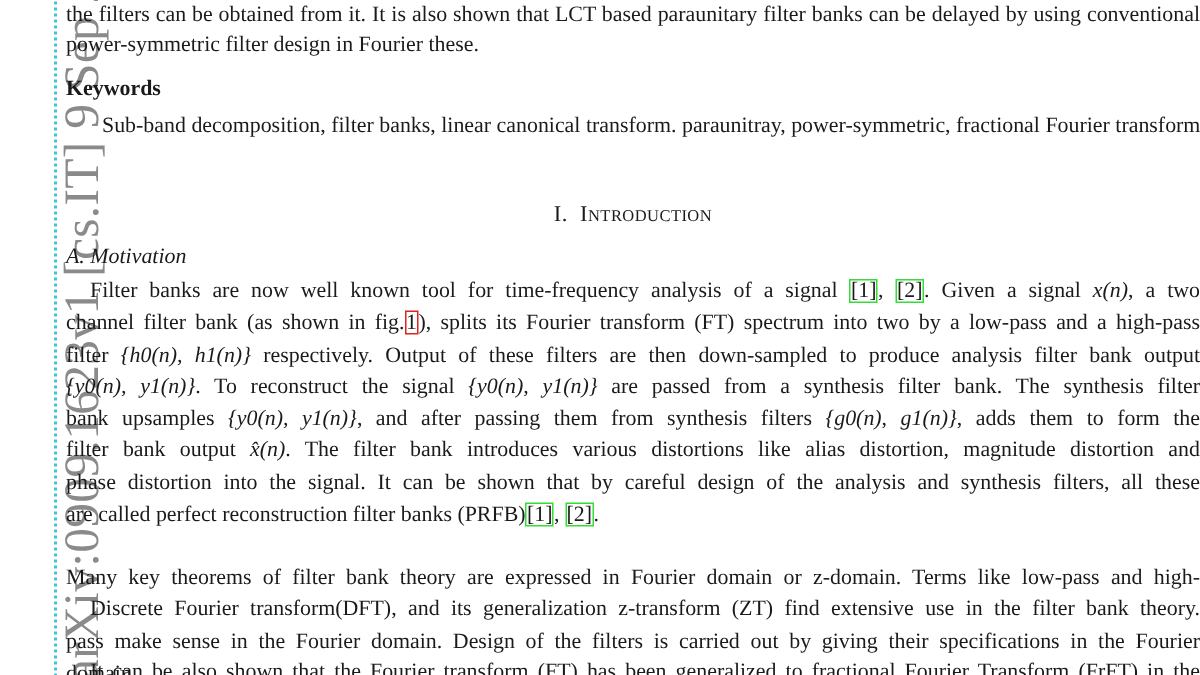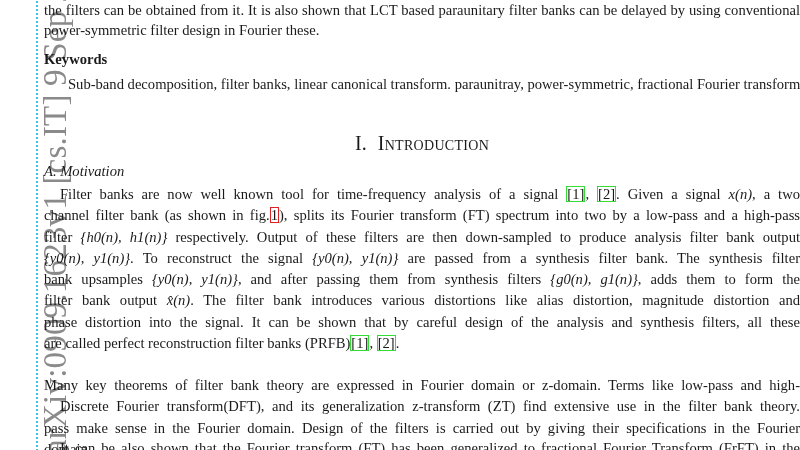--- a/index.html
+++ b/index.html
@@ -25,21 +25,21 @@
     .content {
       position: absolute; left: 44px; width: 756px; top: 0;
       font-size: 14.6px; line-height: 21.3px;
     }
     .line { white-space: nowrap; overflow: hidden; }
     .justify { text-align: justify; text-align-last: justify; white-space: normal; }
     .abs-p1 { position: absolute; top: 0; left: 0; width: 756px; }
     .abs-p2 { position: absolute; top: 20px; left: 0; width: 756px; }
     .kw-title { position: absolute; top: 49px; left: 0; width: 756px; text-align: left; font-weight: bold; font-size: 14.6px; }
     .kw-text { position: absolute; top: 74px; left: 24px; width: 760px; white-space: nowrap; }
-    .sec-title { position: absolute; top: 133px; left: 0; width: 756px; text-align: center; font-size: 20px; letter-spacing: 0.3px; }
+    .sec-title { position: absolute; top: 133px; left: 0; width: 756px; text-align: center; font-size: 15px; letter-spacing: 0.3px; }
     .sec-title .sc { font-variant: small-caps; }
     .subsec { position: absolute; top: 161px; left: 0; font-style: italic; }
     .para { position: absolute; left: 0; width: 756px; }
     .indent { text-indent: 16px; }
     .math { font-style: italic; }
     .cite-g { outline: 1.5px solid #33dd33; outline-offset: -1px; padding: 0 1px; }
     .cite-r { outline: 1.5px solid #dd2222; outline-offset: -1px; padding: 0 1px; }
     .p-mot { top: 184px; }
     .p-dft { top: 375px; }
     .p-cut { top: 438px; height: 12px; overflow: hidden; }

